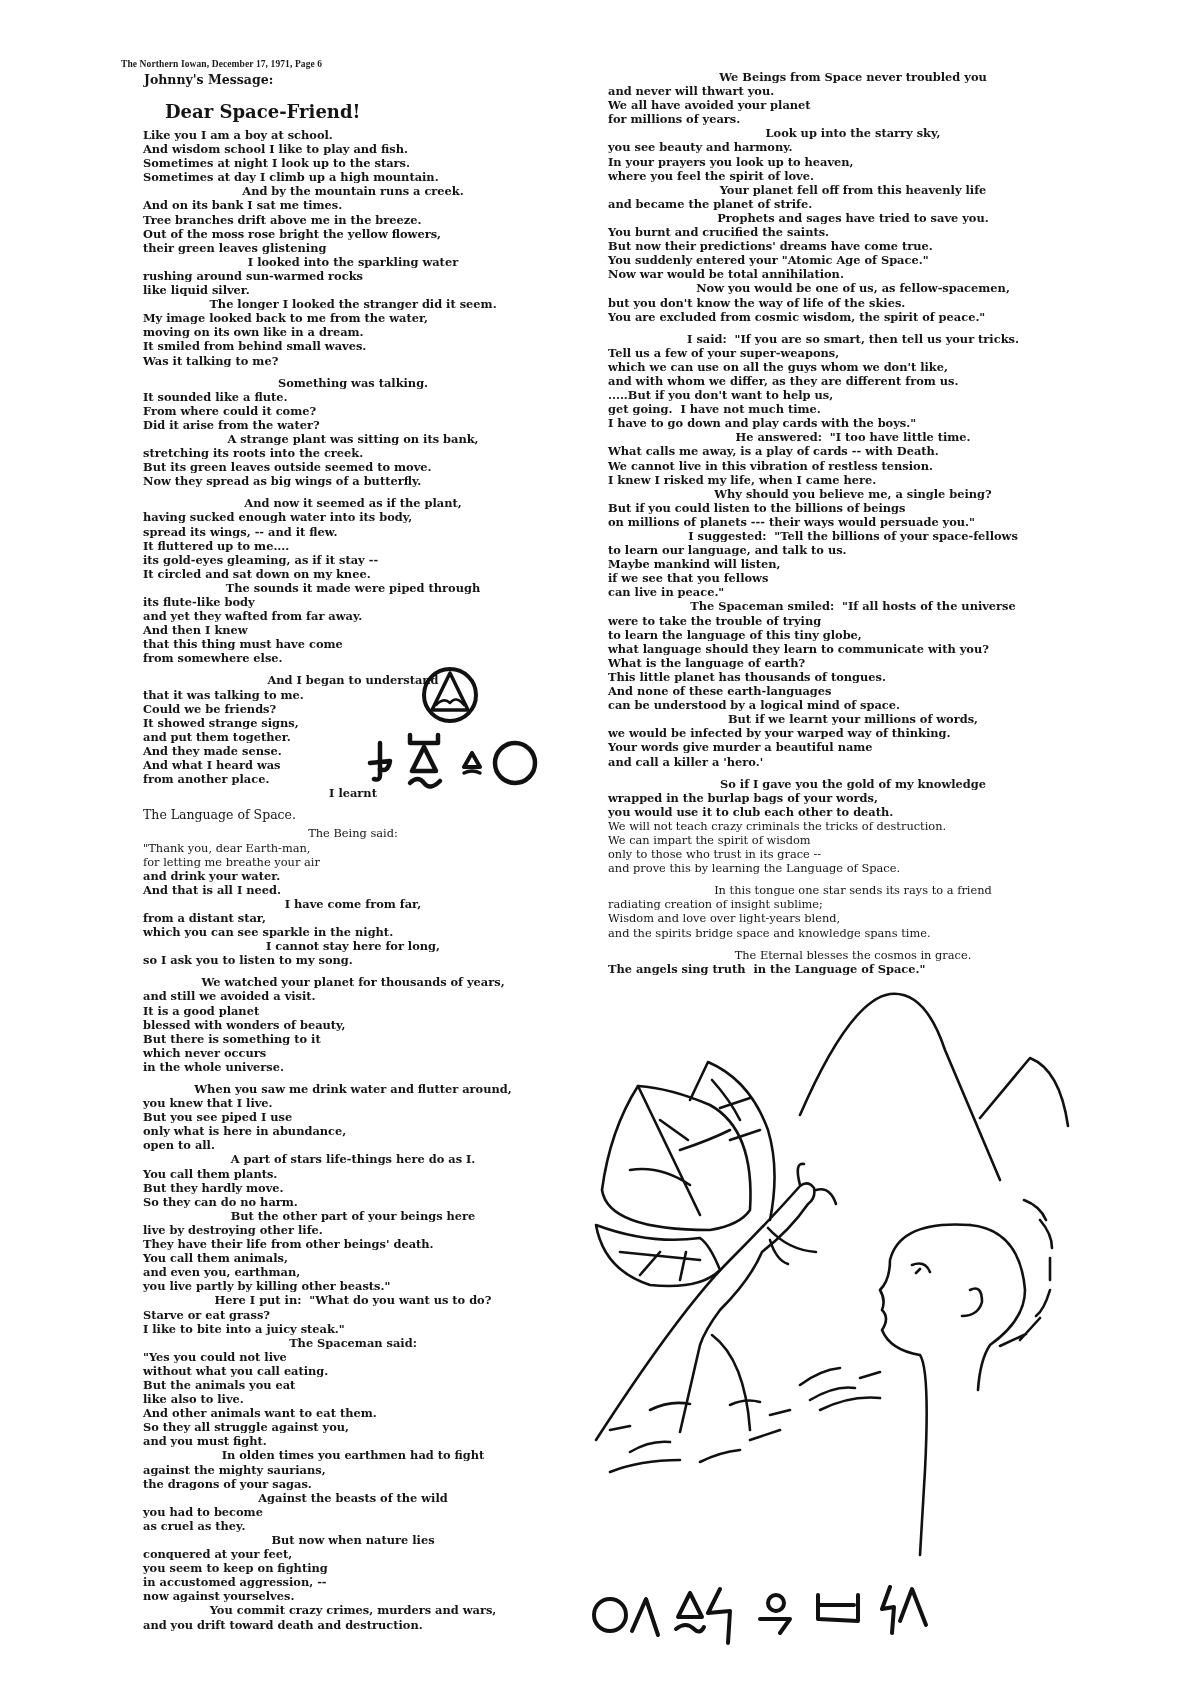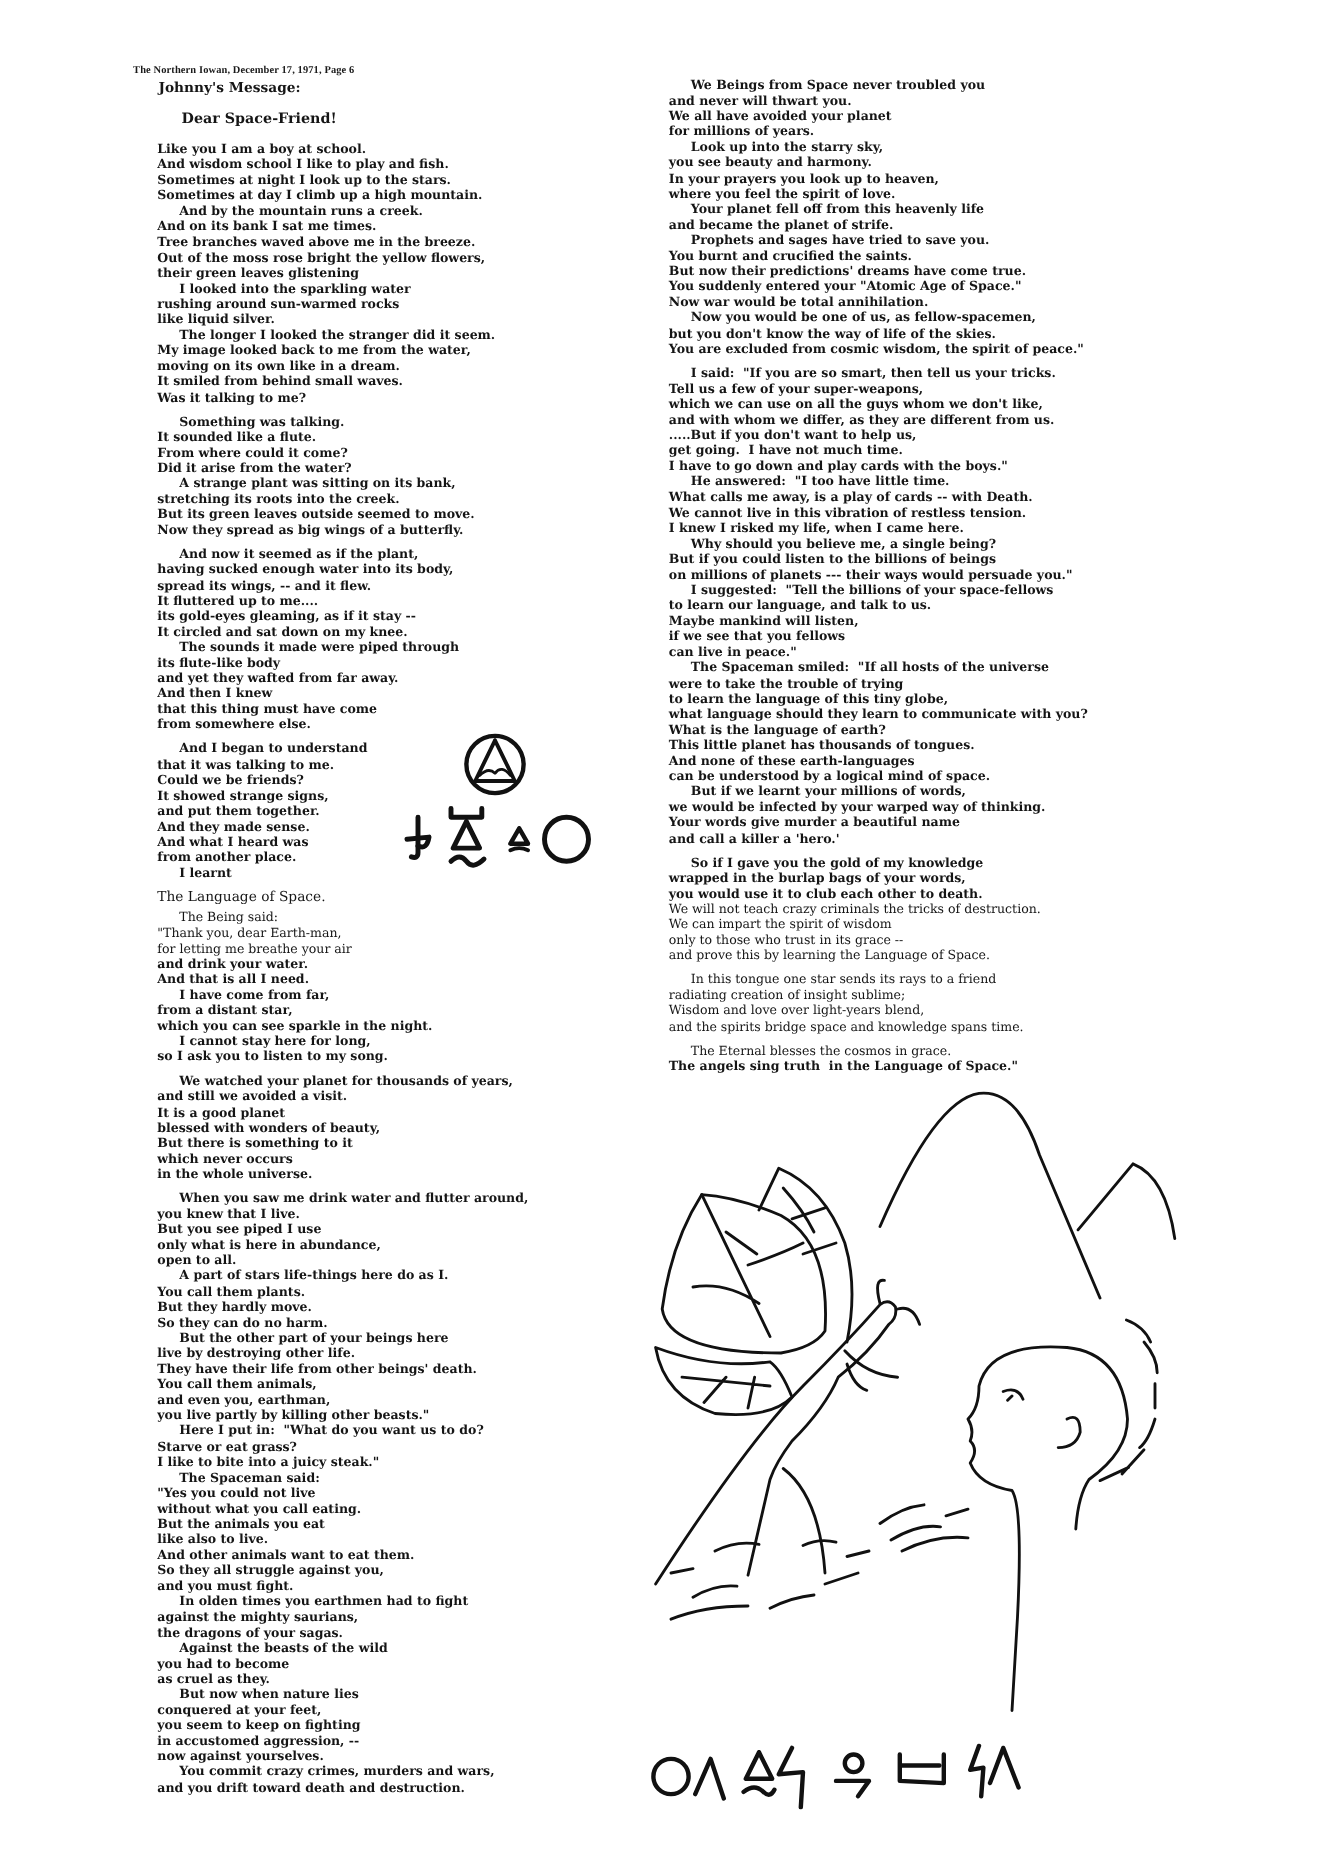--- a/index.html
+++ b/index.html
@@ -12,27 +12,27 @@
       position: absolute; left: 121px; top: 59px;
       font-family: Liberation Serif, serif;
       font-size: 9.5px; font-weight: bold; letter-spacing: 0.1px; color: #1a1a1a;
     }
     .title {
       position: absolute; left: 144px; top: 72px;
       font-size: 12.5px; font-weight: bold;
     }
     .greeting {
       position: absolute; left: 165px; top: 101px;
-      font-size: 13px; font-weight: bold;
+      font-size: 18px; font-weight: bold;
     }
     .col { position: absolute; font-size: 11.4px; line-height: 14.1px; font-weight: bold; }
     .col.left { left: 143px; top: 128px; width: 400px; }
     .col.right { left: 608px; top: 70px; width: 470px; }
     .line { white-space: pre; display: block; }
-    .line.indent { padding-left: 20px; }
+    .line.indent { padding-left: 20px; text-align: center; }
     .line.gap { margin-top: 8px; }
     .line.light { font-weight: normal; }
     .subhead { font-size: 12.5px; font-weight: normal; margin-top: 8px; display: block; margin-bottom: 4px; }
     .glyphs-small { position: absolute; left: 360px; top: 665px; width: 180px; height: 130px; }
     .illustration { position: absolute; left: 590px; top: 990px; width: 520px; height: 580px; }
     .glyphs-bottom { position: absolute; left: 590px; top: 1585px; width: 340px; height: 60px; }
     svg path, svg circle, svg line, svg polyline, svg rect { fill: none; stroke: #111; stroke-linecap: round; stroke-linejoin: round; }
   </style>
 </head>
 <body>
@@ -42,21 +42,21 @@
 <div class="greeting">Dear Space-Friend!</div>
 
 <div class="col left">
   <div id="left-lines">
       <span class="line">Like you I am a boy at school.</span>
       <span class="line">And wisdom school I like to play and fish.</span>
       <span class="line">Sometimes at night I look up to the stars.</span>
       <span class="line">Sometimes at day I climb up a high mountain.</span>
       <span class="line indent">And by the mountain runs a creek.</span>
       <span class="line">And on its bank I sat me times.</span>
-      <span class="line">Tree branches waved above me in the breeze.</span>
+      <span class="line">Tree branches drift above me in the breeze.</span>
       <span class="line">Out of the moss rose bright the yellow flowers,</span>
       <span class="line">their green leaves glistening</span>
       <span class="line indent">I looked into the sparkling water</span>
       <span class="line">rushing around sun-warmed rocks</span>
       <span class="line">like liquid silver.</span>
       <span class="line indent">The longer I looked the stranger did it seem.</span>
       <span class="line">My image looked back to me from the water,</span>
       <span class="line">moving on its own like in a dream.</span>
       <span class="line">It smiled from behind small waves.</span>
       <span class="line">Was it talking to me?</span>

